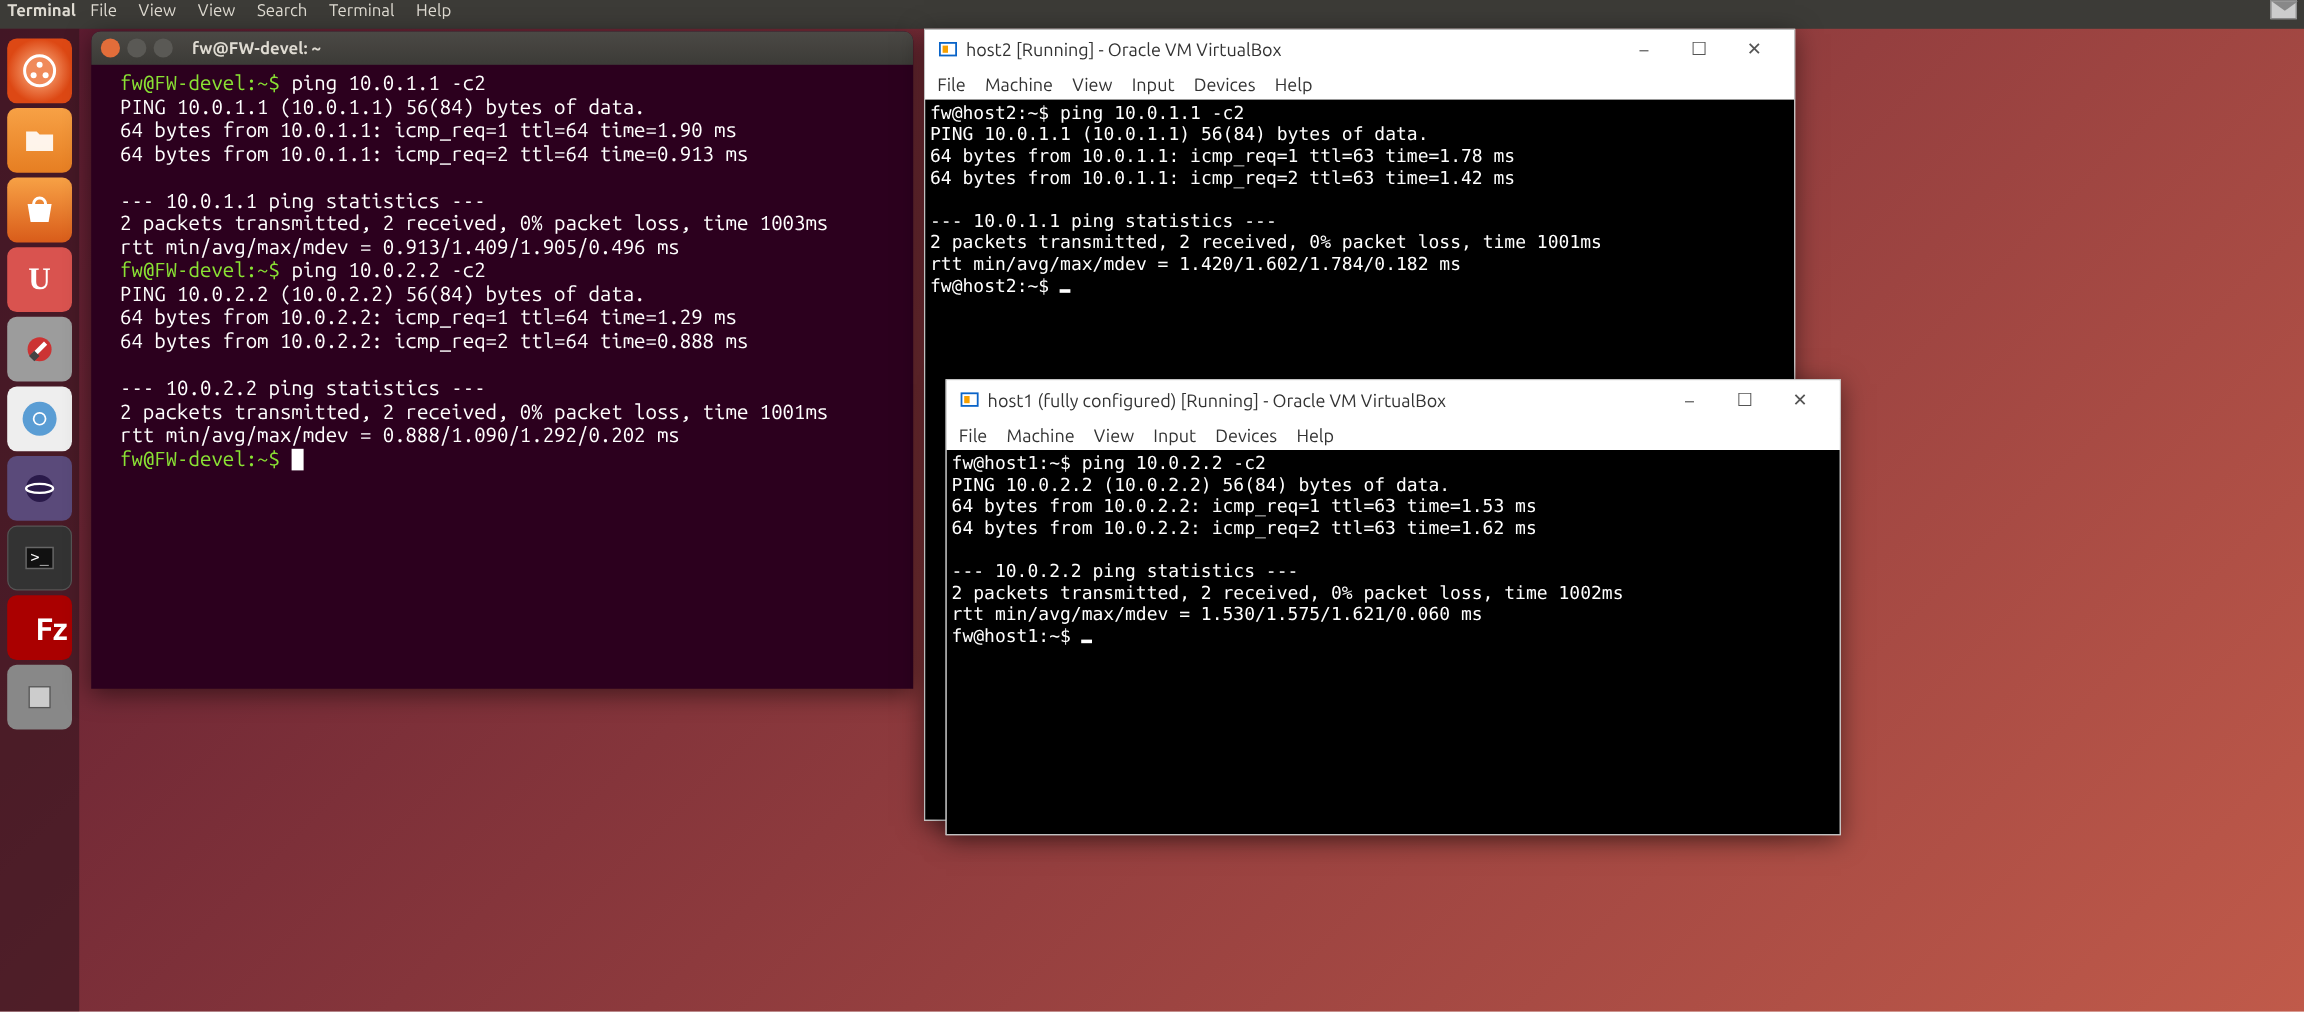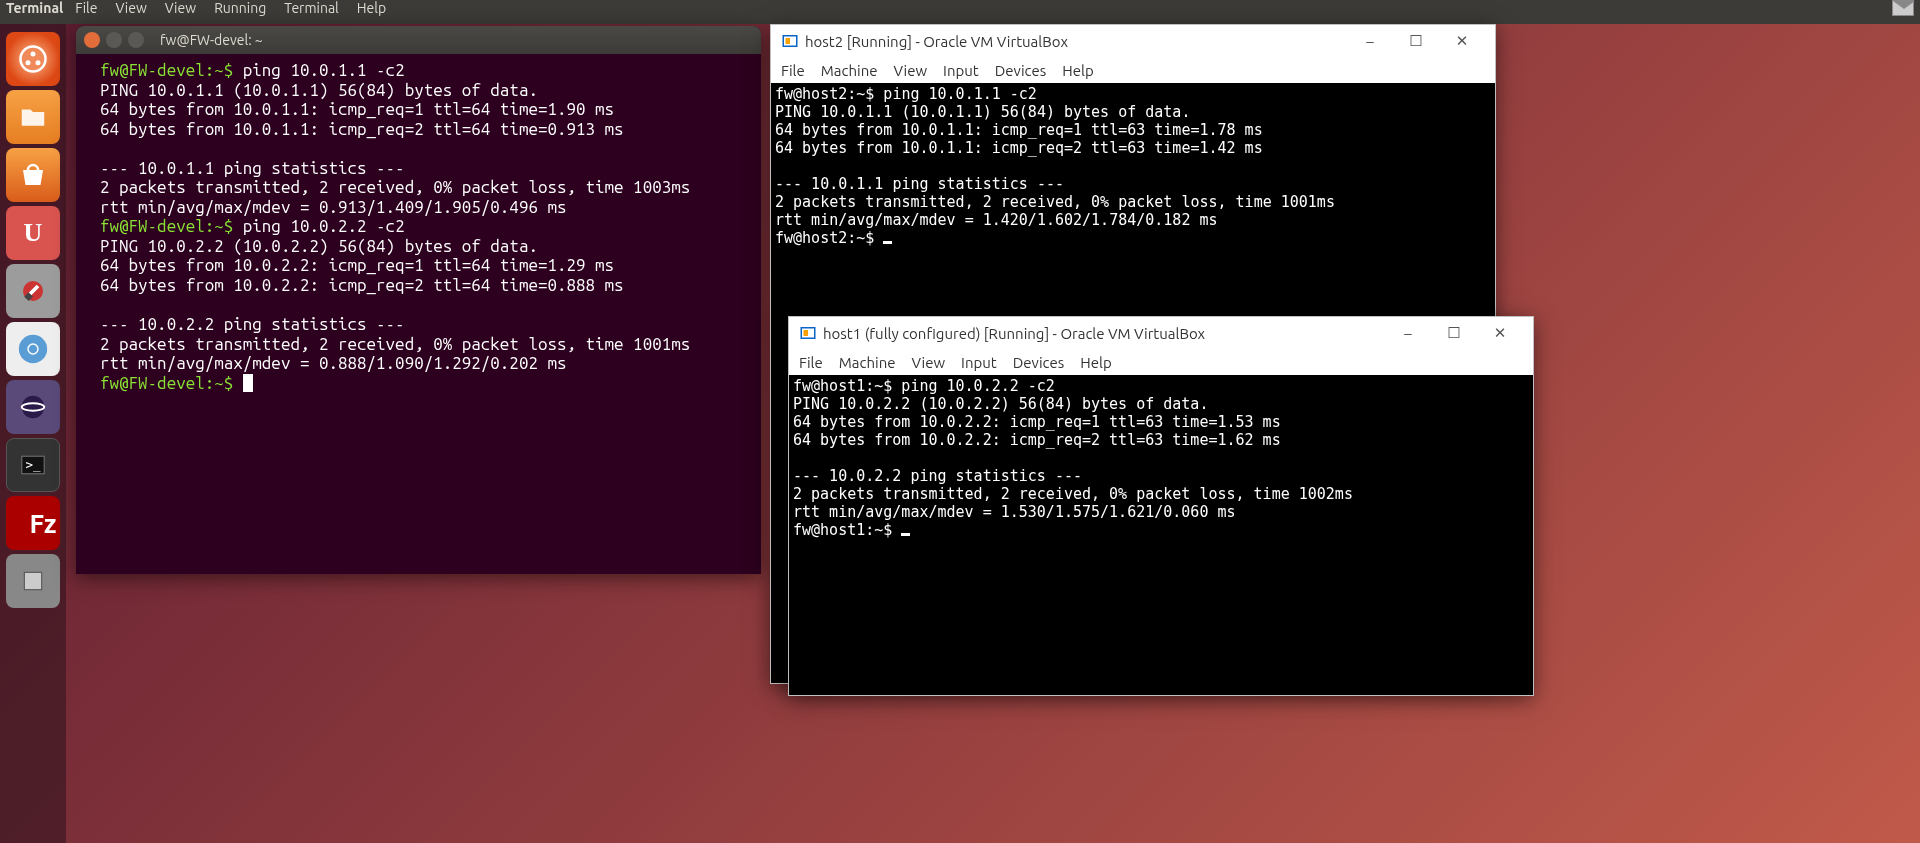--- a/index.html
+++ b/index.html
@@ -21,21 +21,21 @@
 .ic-chrome{background:#eee;}
 .ic-eclipse{background:#5a4a7a;}
 .ic-term{background:#333;border:1px solid #555;}
 .ic-fz{background:#a00;font-weight:bold;padding-left:20px;}
 .ic-app{background:#888;}
 
 .window { position:absolute; background:#fff; box-shadow:0 4px 20px rgba(0,0,0,.5); }
 
 
 .ubuntu-term { left:76px; top:2px; width:685px; height:548px; border-radius:8px 8px 0 0; background:#2c001e; overflow:hidden; }
-.ubuntu-term .titlebar { height:28px; background:linear-gradient(#4b4945,#3c3b37); display:flex; align-items:center; padding:0 8px; color:#dfdbd2; font-size:14px; font-weight:normal; }
+.ubuntu-term .titlebar { height:28px; background:linear-gradient(#4b4945,#3c3b37); display:flex; align-items:center; padding:0 8px; color:#dfdbd2; font-size:14px; font-weight:bold; }
 .ubuntu-term .tb-btn { width:16px;height:16px;border-radius:50%;margin-right:6px;display:inline-block; }
 .ubuntu-term .tb-close{background:#e26d3a;} .tb-min{background:#5a5955;} .tb-max{background:#5a5955;}
 .ubuntu-term .body { padding:6px 24px; color:#fff; font-family:"Ubuntu Mono","DejaVu Sans Mono",monospace; font-size:17px; line-height:1.15; white-space:pre; }
 .ubuntu-term .prompt{color:#8ae234;}
 .ubuntu-term .cursor{display:inline-block;width:10px;height:18px;background:#fff;vertical-align:text-bottom;}
 
 
 .vb-win { background:#fff; border:1px solid #c0c0c0; }
 .vb-title { height:32px; display:flex; align-items:center; padding:0 10px; font-size:15px; color:#333; background:#fff; }
 .vb-title .vbicon{width:18px;height:18px;margin-right:6px;display:inline-flex;}
@@ -52,21 +52,21 @@
 
 </style>
 </head>
 <body>
 
 <div class="topbar">
   <span class="app-label">Terminal</span>
   <span class="menu-item">File</span>
   <span class="menu-item">View</span>
   <span class="menu-item">View</span>
-  <span class="menu-item">Running</span>
+  <span class="menu-item">Search</span>
   <span class="menu-item">Terminal</span>
   <span class="menu-item">Help</span>
   <span class="spacer"></span>
   <span class="mail"></span>
 </div>
 
 <div class="desktop">
 
   <div class="launcher">
     <div class="icon ic-dash">

